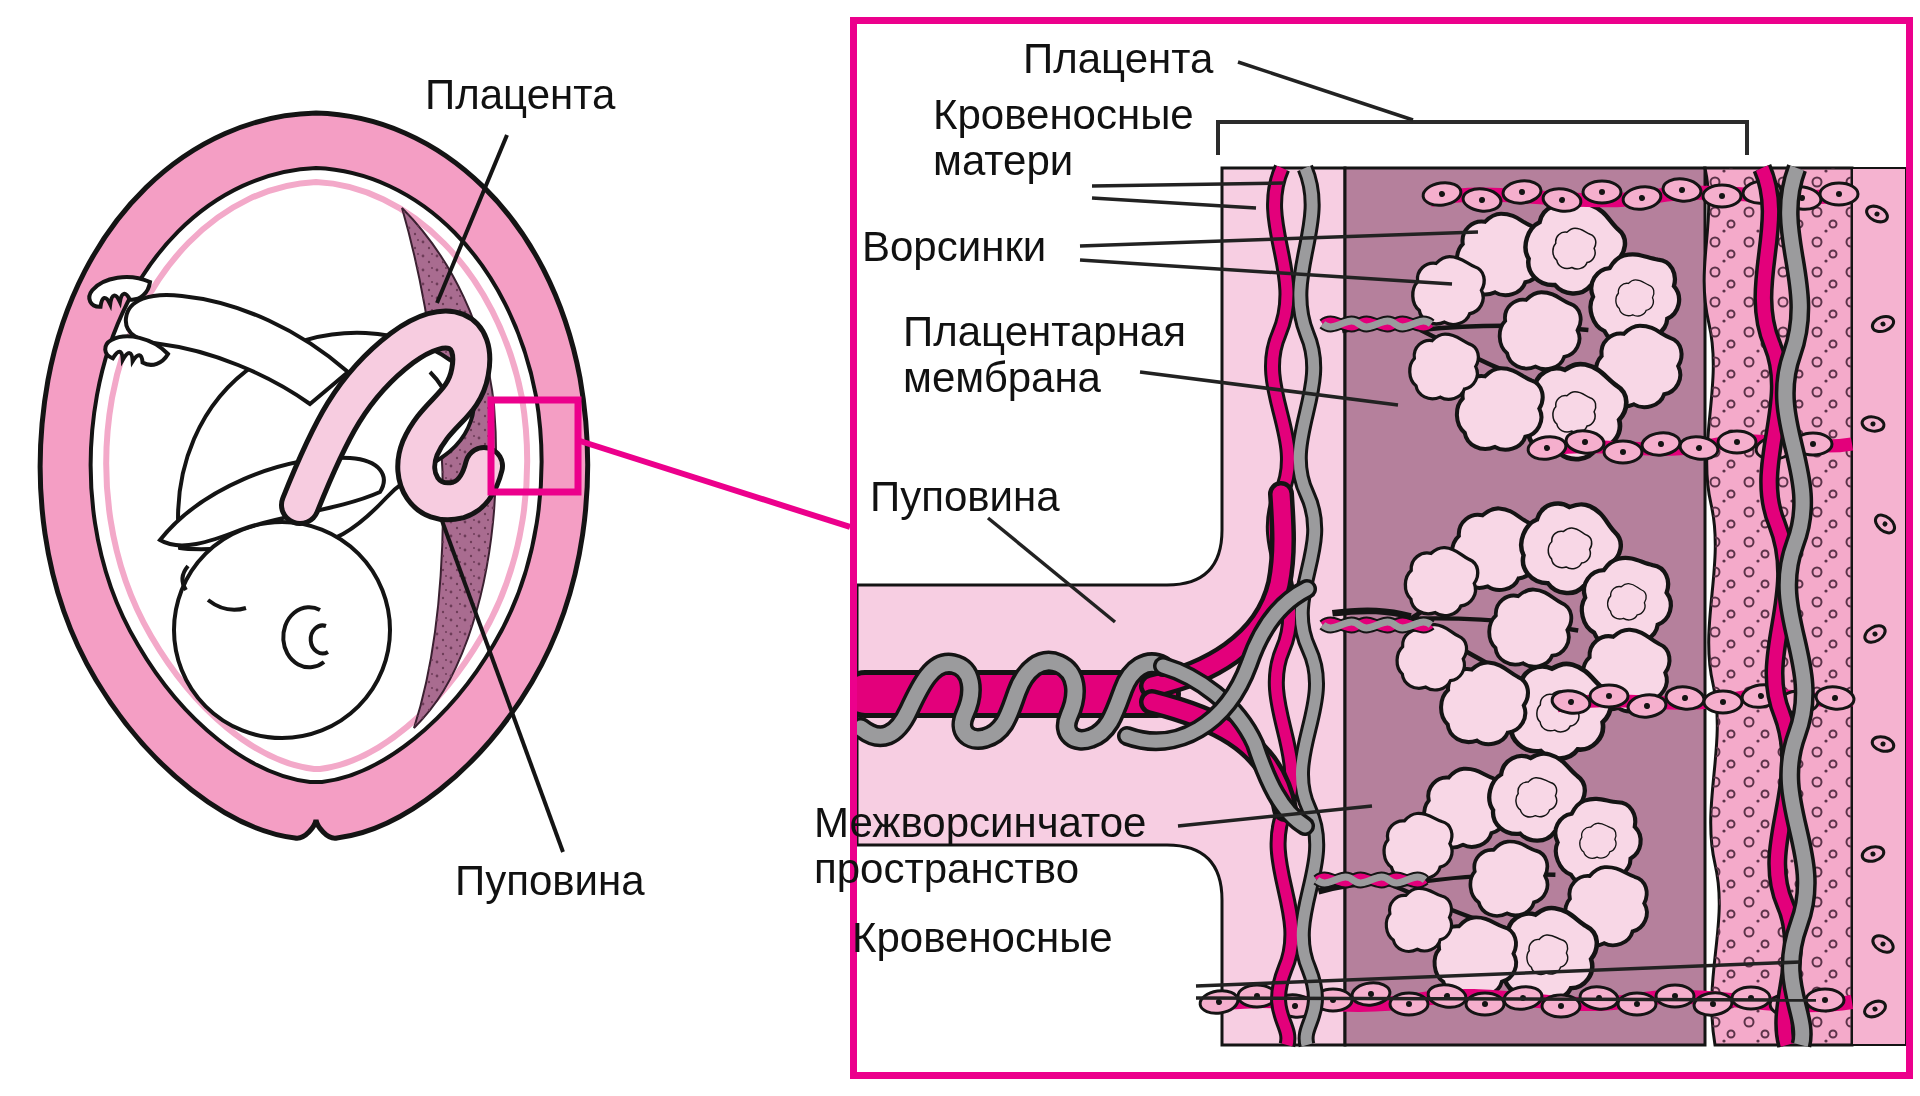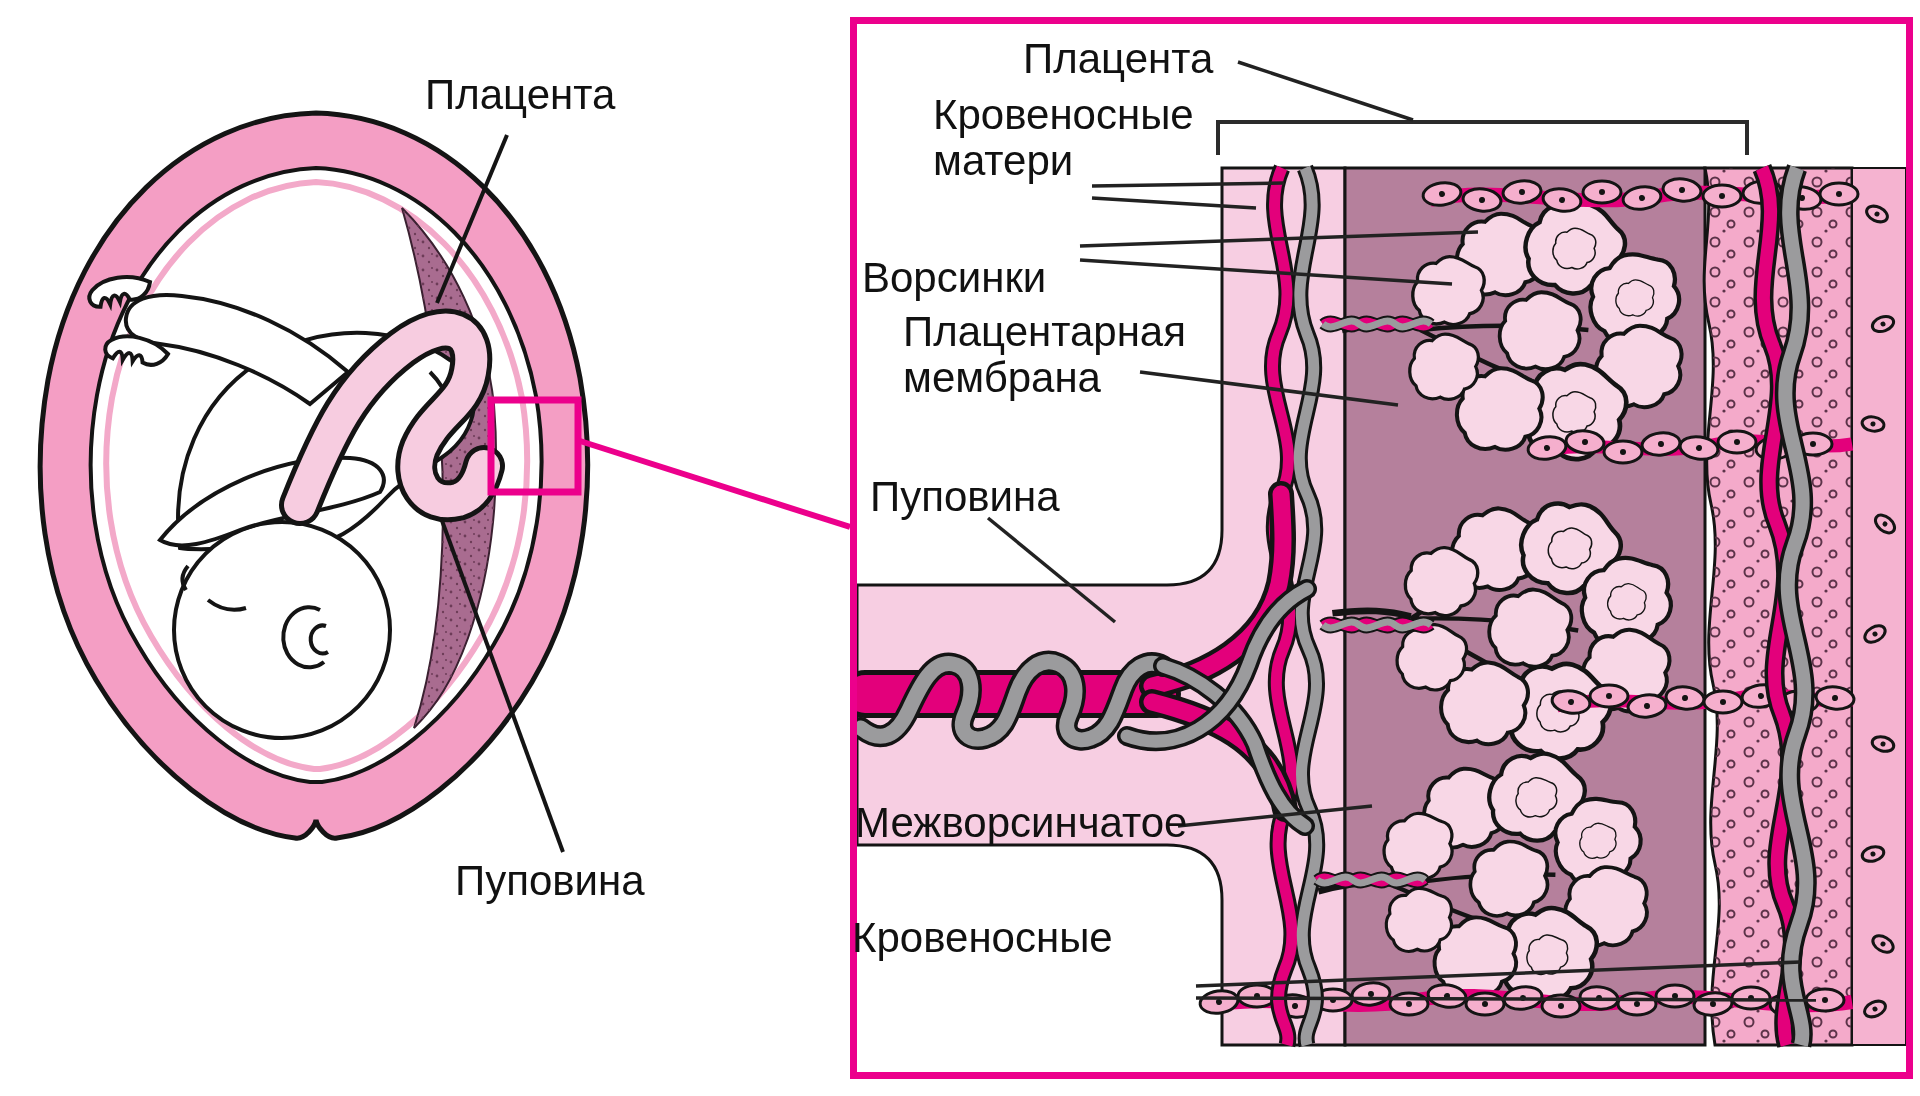--- a/index.html
+++ b/index.html
@@ -259,28 +259,29 @@
 </svg>
 </div>
 
 <div class="lbl" style="left:1023px;top:36px;">Плацента</div>
 
 <div class="lbl" style="left:933px;top:92px;">
   <span class="ln">Кровеносные</span>
   <span class="ln">матери</span>
 </div>
 
-<div class="lbl" style="left:862px;top:224px;margin-top:31px;">Ворсинки</div>
+<div class="lbl" style="left:862px;top:224px;">Ворсинки</div>
 
 <div class="lbl" style="left:903px;top:309px;">
   <span class="ln">Плацентарная</span>
   <span class="ln">мембрана</span>
 </div>
 
 <div class="lbl" style="left:870px;top:474px;">Пуповина</div>
 
-<div class="lbl" style="left:855px;top:800px;">
+<div class="lbl" style="left:814px;top:800px;">
   <span class="ln">Межворсинчатое</span>
+  <span class="ln">пространство</span>
 </div>
 
 <div class="lbl" style="left:852px;top:915px;">
   <span class="ln">Кровеносные</span>
 </div>
 
 </body></html>

